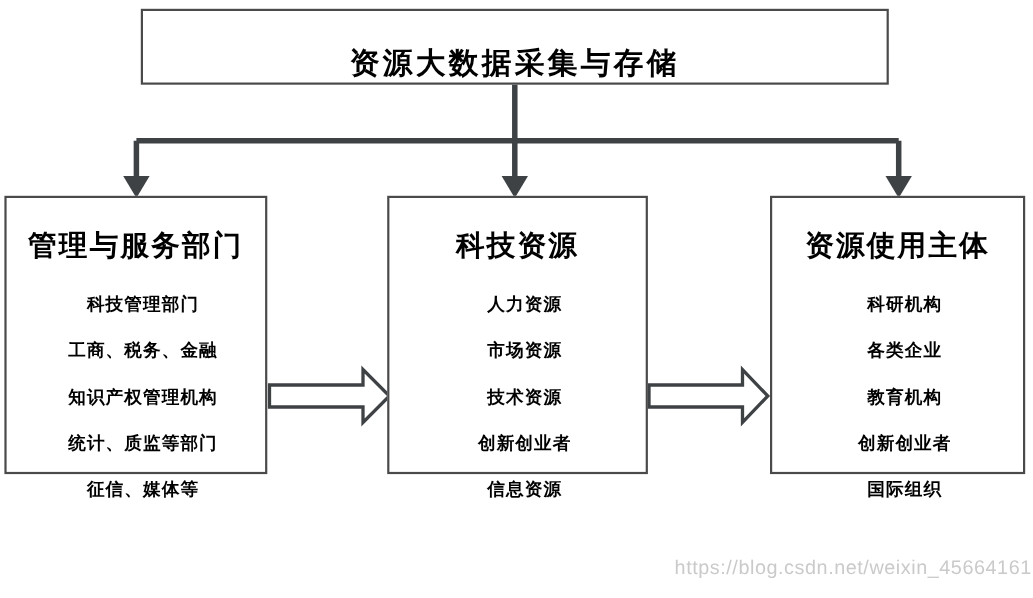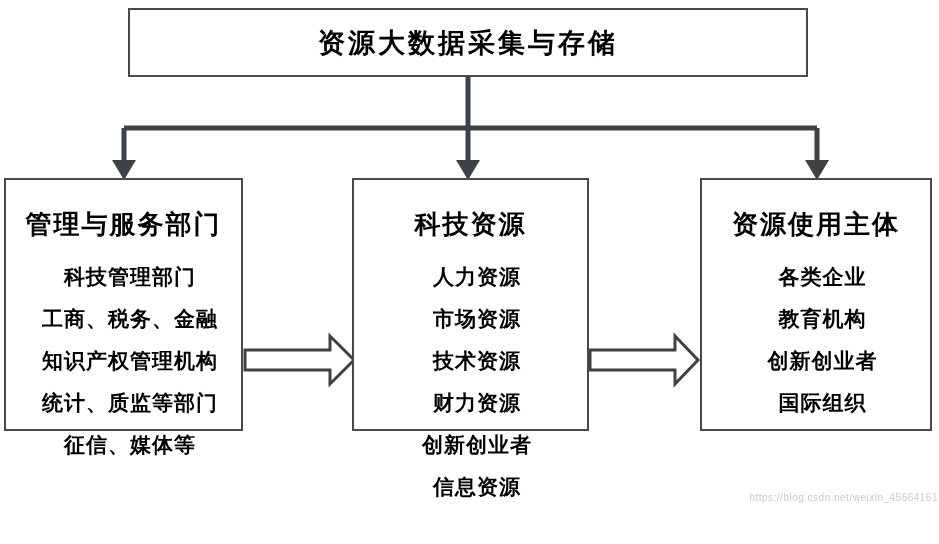--- a/index.html
+++ b/index.html
@@ -15,21 +15,21 @@
     width:939px;height:544px;
     background:var(--background);
     font-family:"DejaVu Serif","Liberation Serif",serif;
     color:var(--text);
     overflow:hidden;
   }
   .top-box{
     position:absolute;left:128px;top:8px;width:680px;height:69px;
     border:2px solid var(--border);
     box-sizing:border-box;
-    display:flex;align-items:center;justify-content:center;
+    display:flex;align-items:flex-end;justify-content:center;
     background:var(--background);
   }
   .top-box span{
     font-size:27px;font-weight:bold;letter-spacing:3px;white-space:nowrap;
   }
   .connectors{
     position:absolute;left:0;top:0;width:939px;height:544px;
   }
   .cline{fill:none;stroke:var(--line);stroke-width:5;}
   .chead{fill:var(--line);stroke:none;}
@@ -41,27 +41,27 @@
     background:var(--background);
     text-align:center;
   }
   .box-title{
     margin-top:26px;
     font-size:26px;font-weight:bold;letter-spacing:2px;
     line-height:36px;white-space:nowrap;
   }
   .box-items{margin-top:14px;}
   .box-item{
-    font-size:21px;font-weight:bold;letter-spacing:1px;
+    font-size:16px;font-weight:bold;letter-spacing:1px;
     line-height:42px;white-space:nowrap;padding-left:13px;
   }
   .watermark{
-    position:absolute;top:492px;right:1px;
+    position:absolute;top:506px;right:1px;
     font-family:"Liberation Sans","DejaVu Sans",sans-serif;
-    font-size:10px;color:var(--watermark);
+    font-size:18px;color:var(--watermark);
     letter-spacing:0.5px;white-space:nowrap;
   }
 </style>
 </head>
 <body>
 
 <div class="canvas">
 
   <div class="top-box">
     <span>资源大数据采集与存储</span>
@@ -86,29 +86,29 @@
         <div class="box-item">征信、媒体等</div>
       </div>
   </div>
 
   <div class="col-box" style="left:352px;width:237px">
     <div class="box-title">科技资源</div>
     <div class="box-items">
         <div class="box-item">人力资源</div>
         <div class="box-item">市场资源</div>
         <div class="box-item">技术资源</div>
-        <div class="box-item">财力资源</div>
         <div class="box-item">创新创业者</div>
         <div class="box-item">信息资源</div>
       </div>
   </div>
 
   <div class="col-box" style="left:700px;width:232px">
     <div class="box-title">资源使用主体</div>
     <div class="box-items">
+        <div class="box-item">科研机构</div>
         <div class="box-item">各类企业</div>
         <div class="box-item">教育机构</div>
         <div class="box-item">创新创业者</div>
         <div class="box-item">国际组织</div>
       </div>
   </div>
 
   <div class="watermark">https://blog.csdn.net/weixin_45664161</div>
 </div>
 

